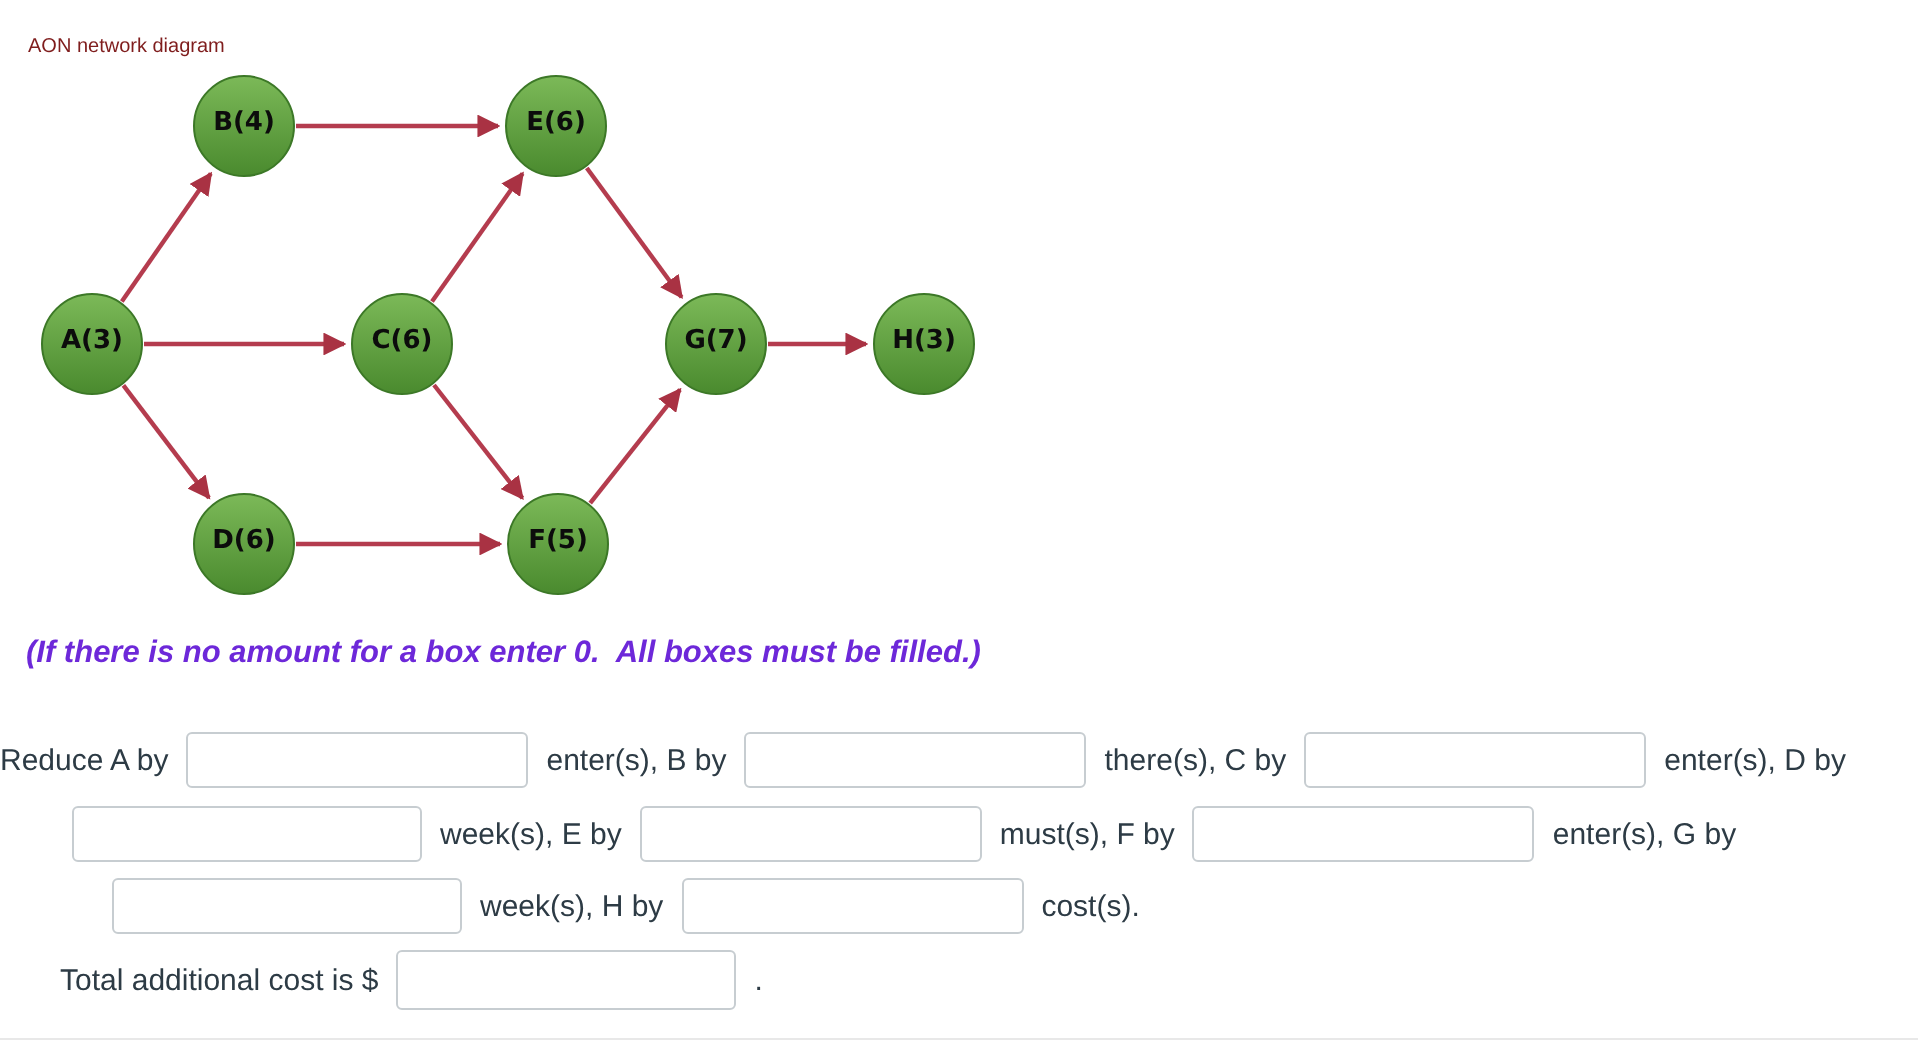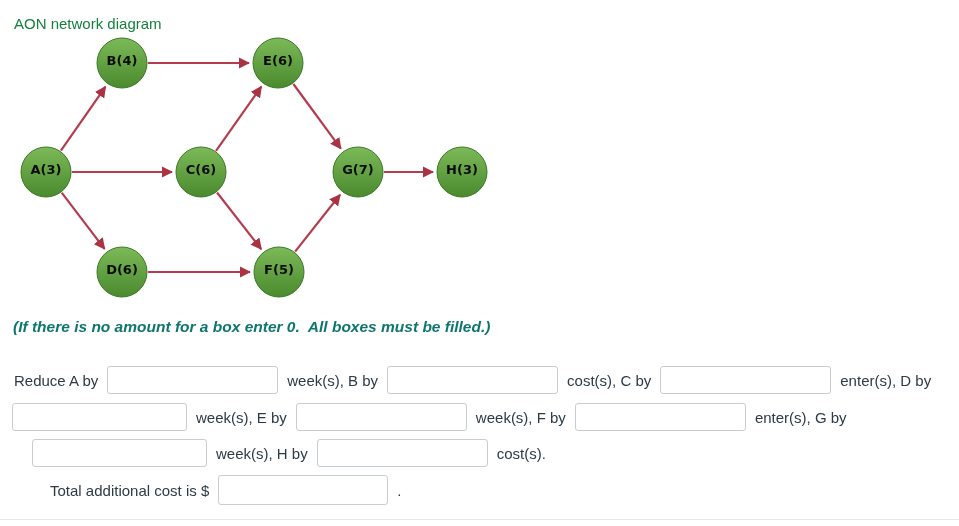--- a/index.html
+++ b/index.html
@@ -1,41 +1,41 @@
 <!DOCTYPE html>
 <html><head>
 <meta charset="utf-8">
 <style>
   html,body{margin:0;padding:0;background:#ffffff;}
   .page{
     position:relative;width:959px;height:526px;background:#ffffff;overflow:hidden;
     font-family:"Liberation Sans",sans-serif;color:#2d3b45;
   }
   .title{
-    position:absolute;left:14px;top:15px;font-size:15px;line-height:18px;color:#15803d;
+    position:absolute;left:14px;top:15px;font-size:10px;line-height:18px;color:#7f1d1d;
   }
   #diagram{position:absolute;left:0;top:30px;}
   #diagram text{
     font-family:"DejaVu Sans","Liberation Sans",sans-serif;
     font-weight:700;font-size:13px;fill:#0c0c0c;
   }
   .instruction{
     position:absolute;left:13px;top:318px;
     font-size:15.5px;font-weight:700;font-style:italic;
     white-space:pre-wrap;
   }
   #form{position:absolute;left:0;top:0;width:959px;}
   .form-row{
     position:absolute;left:0;display:flex;align-items:center;gap:9px;
     font-size:15px;color:#2d3b45;white-space:nowrap;
   }
-  .form-row.row1{top:366px;padding-left:14px;}
-  .form-row.row2{top:403px;padding-left:12px;}
-  .form-row.row3{top:439px;padding-left:32px;}
-  .form-row.row4{top:475px;padding-left:30px;margin-left:20px;}
+  .form-row.row1{top:366px;}
+  .form-row.row2{top:403px;padding-left:36px;}
+  .form-row.row3{top:439px;padding-left:8px;margin-left:48px;}
+  .form-row.row4{top:475px;padding-left:30px;}
   .blank{
     box-sizing:border-box;height:28px;width:171px;
     border:1px solid #c7cdd1;border-radius:3px;background:#ffffff;
     font-family:"Liberation Sans",sans-serif;font-size:14px;color:#2d3b45;
     padding:0 6px;outline:none;
   }
   .blank.wide{width:175px;}
   .blank.tall{height:30px;width:170px;}
   .divider{
     position:absolute;left:0;top:519px;width:959px;height:1px;background:#e8e8e8;
@@ -92,36 +92,36 @@
       </g>
       <g>
         <circle cx="358" cy="142" r="25" fill="url(#nodeGrad)" stroke="#3c7827" stroke-width="1"></circle>
         <text x="358" y="144" text-anchor="middle" fill="#0c0c0c">G(7)</text>
       </g>
       <g>
         <circle cx="462" cy="142" r="25" fill="url(#nodeGrad)" stroke="#3c7827" stroke-width="1"></circle>
         <text x="462" y="144" text-anchor="middle" fill="#0c0c0c">H(3)</text>
       </g>
     </svg>
-  <div class="instruction" style="color: #0f766e;">(If there is no amount for a box enter 0.  All boxes must be filled.)</div>
+  <div class="instruction" style="color: #6d28d9;">(If there is no amount for a box enter 0.  All boxes must be filled.)</div>
   <div id="form">
       <div class="form-row row1">
         <span>Reduce A by</span>
         <input type="text" class="blank" placeholder="" style="">
-        <span>week(s), B by</span>
+        <span>enter(s), B by</span>
         <input type="text" class="blank" placeholder="" style="">
-        <span>cost(s), C by</span>
+        <span>there(s), C by</span>
         <input type="text" class="blank" placeholder="" style="">
         <span>enter(s), D by</span>
       </div>
       <div class="form-row row2">
         <input type="text" class="blank wide" placeholder="" style="">
         <span>week(s), E by</span>
         <input type="text" class="blank" placeholder="" style="">
-        <span>week(s), F by</span>
+        <span>must(s), F by</span>
         <input type="text" class="blank" placeholder="" style="">
         <span>enter(s), G by</span>
       </div>
       <div class="form-row row3">
         <input type="text" class="blank wide" placeholder="" style="">
         <span>week(s), H by</span>
         <input type="text" class="blank" placeholder="" style="">
         <span>cost(s).</span>
       </div>
       <div class="form-row row4">

